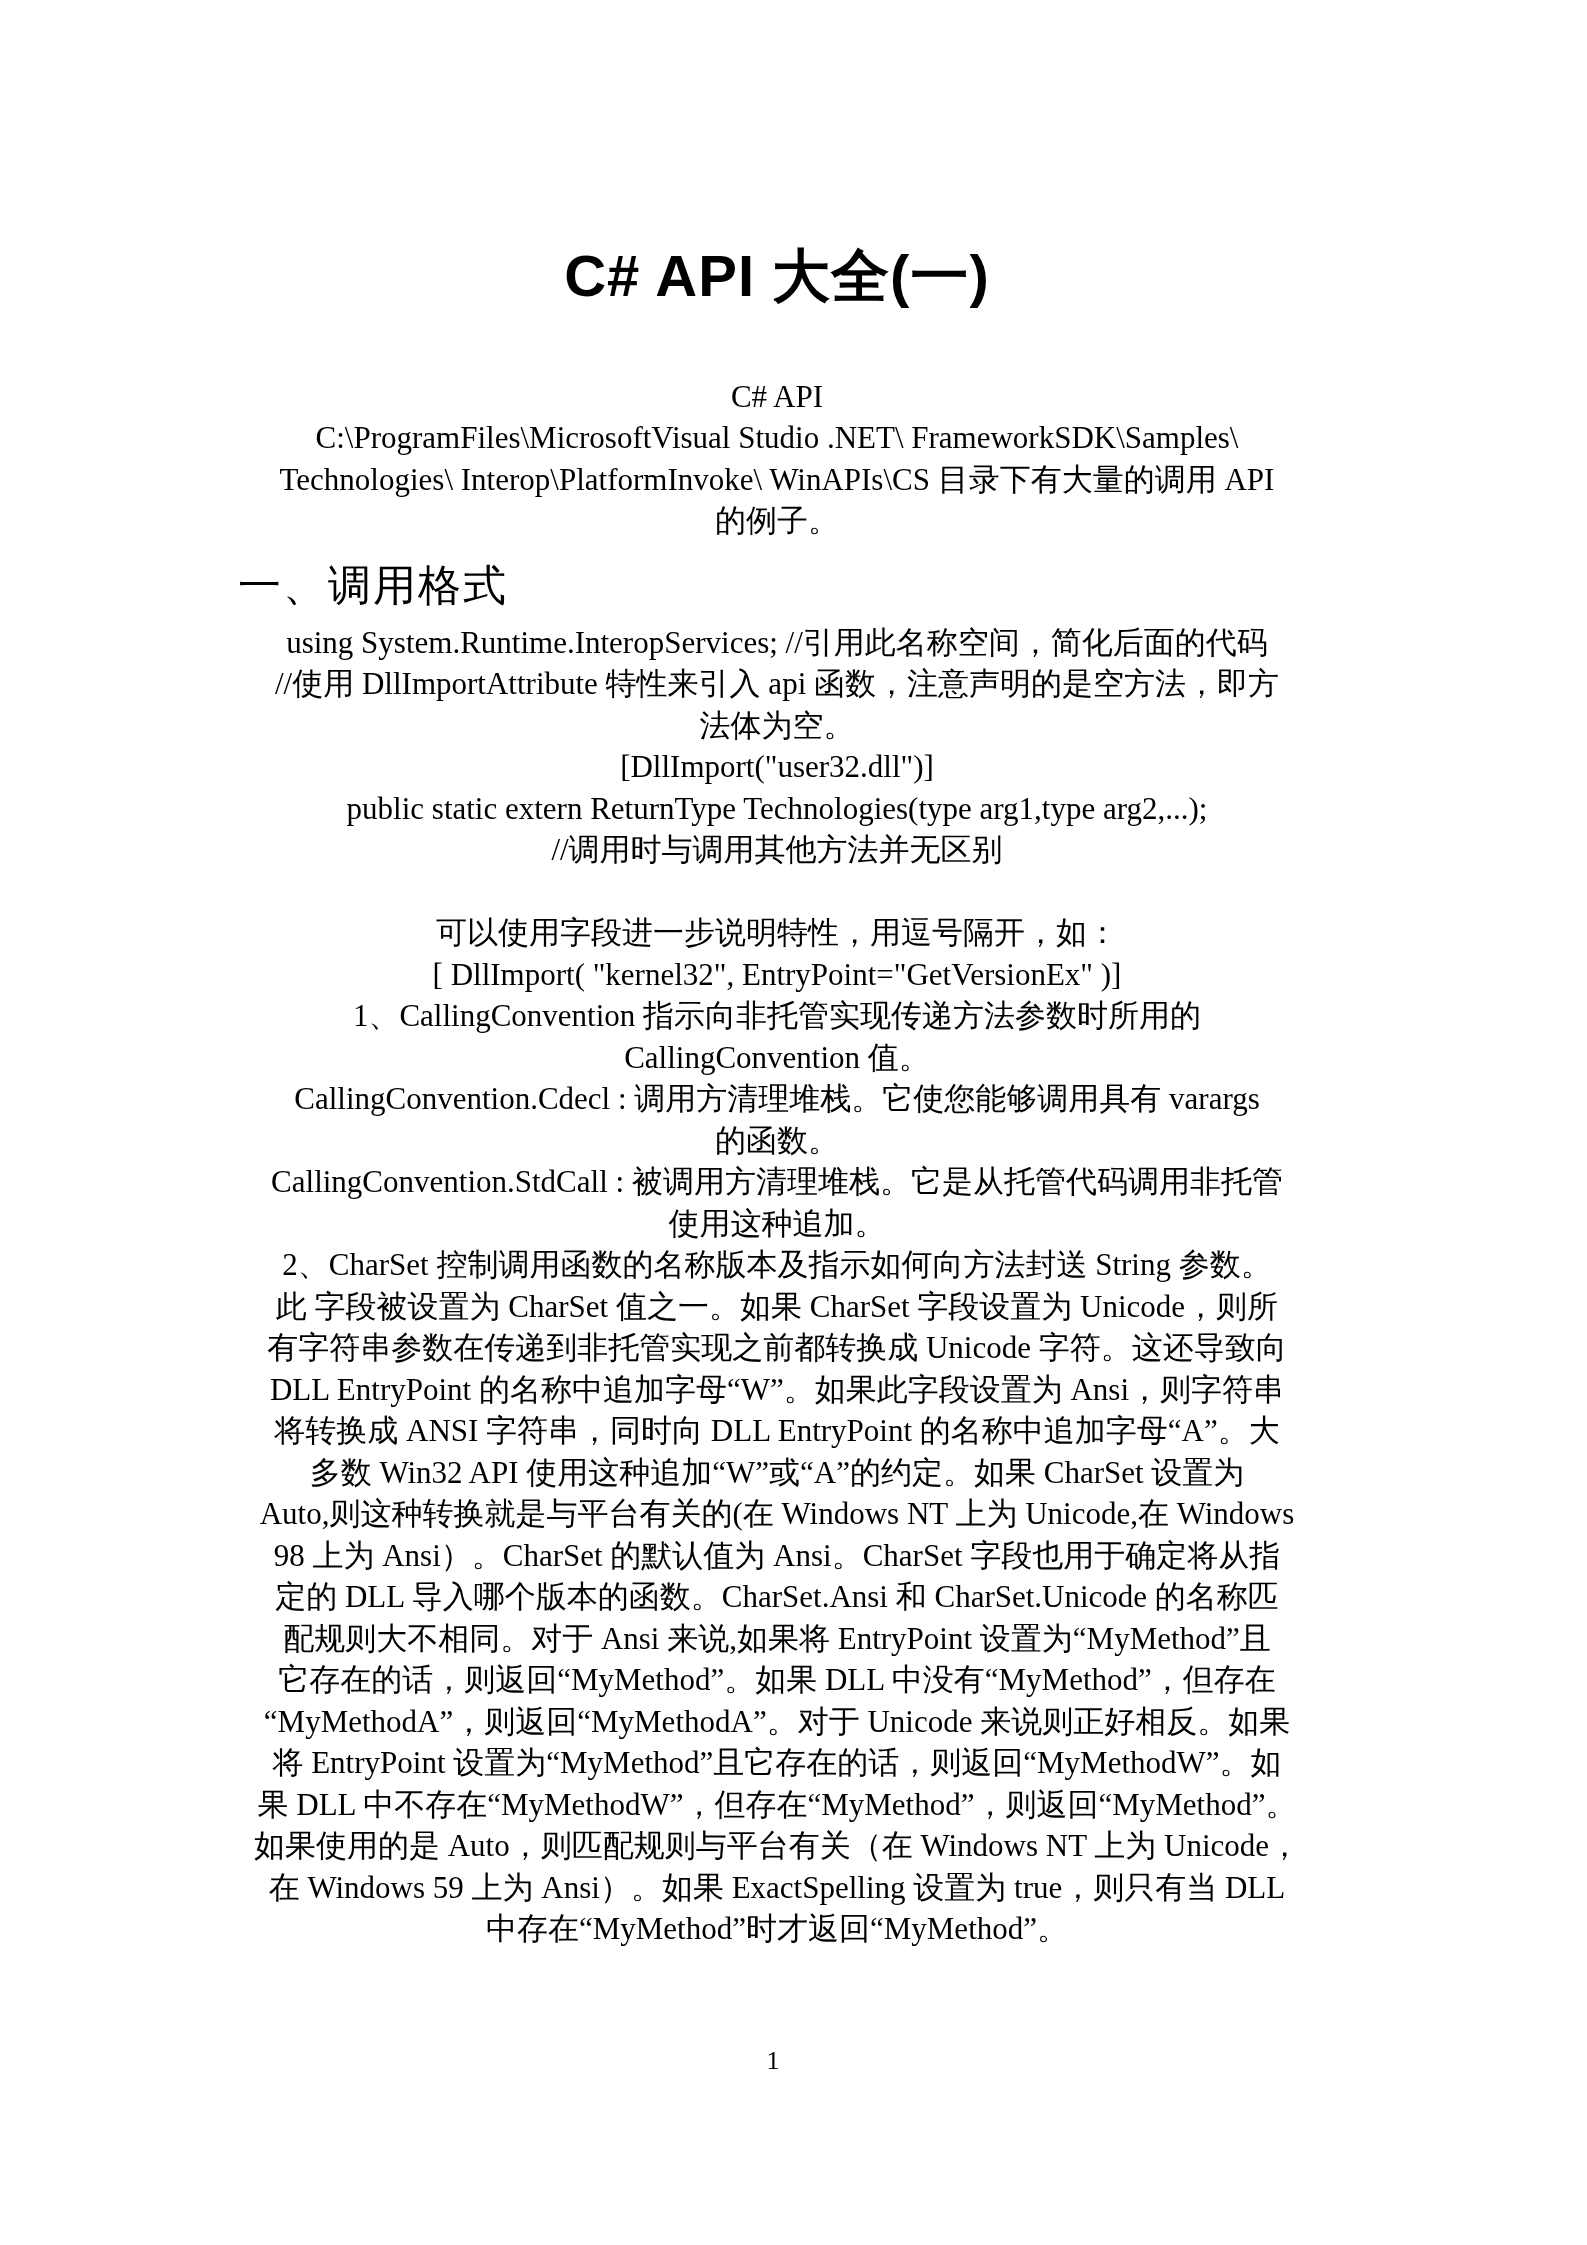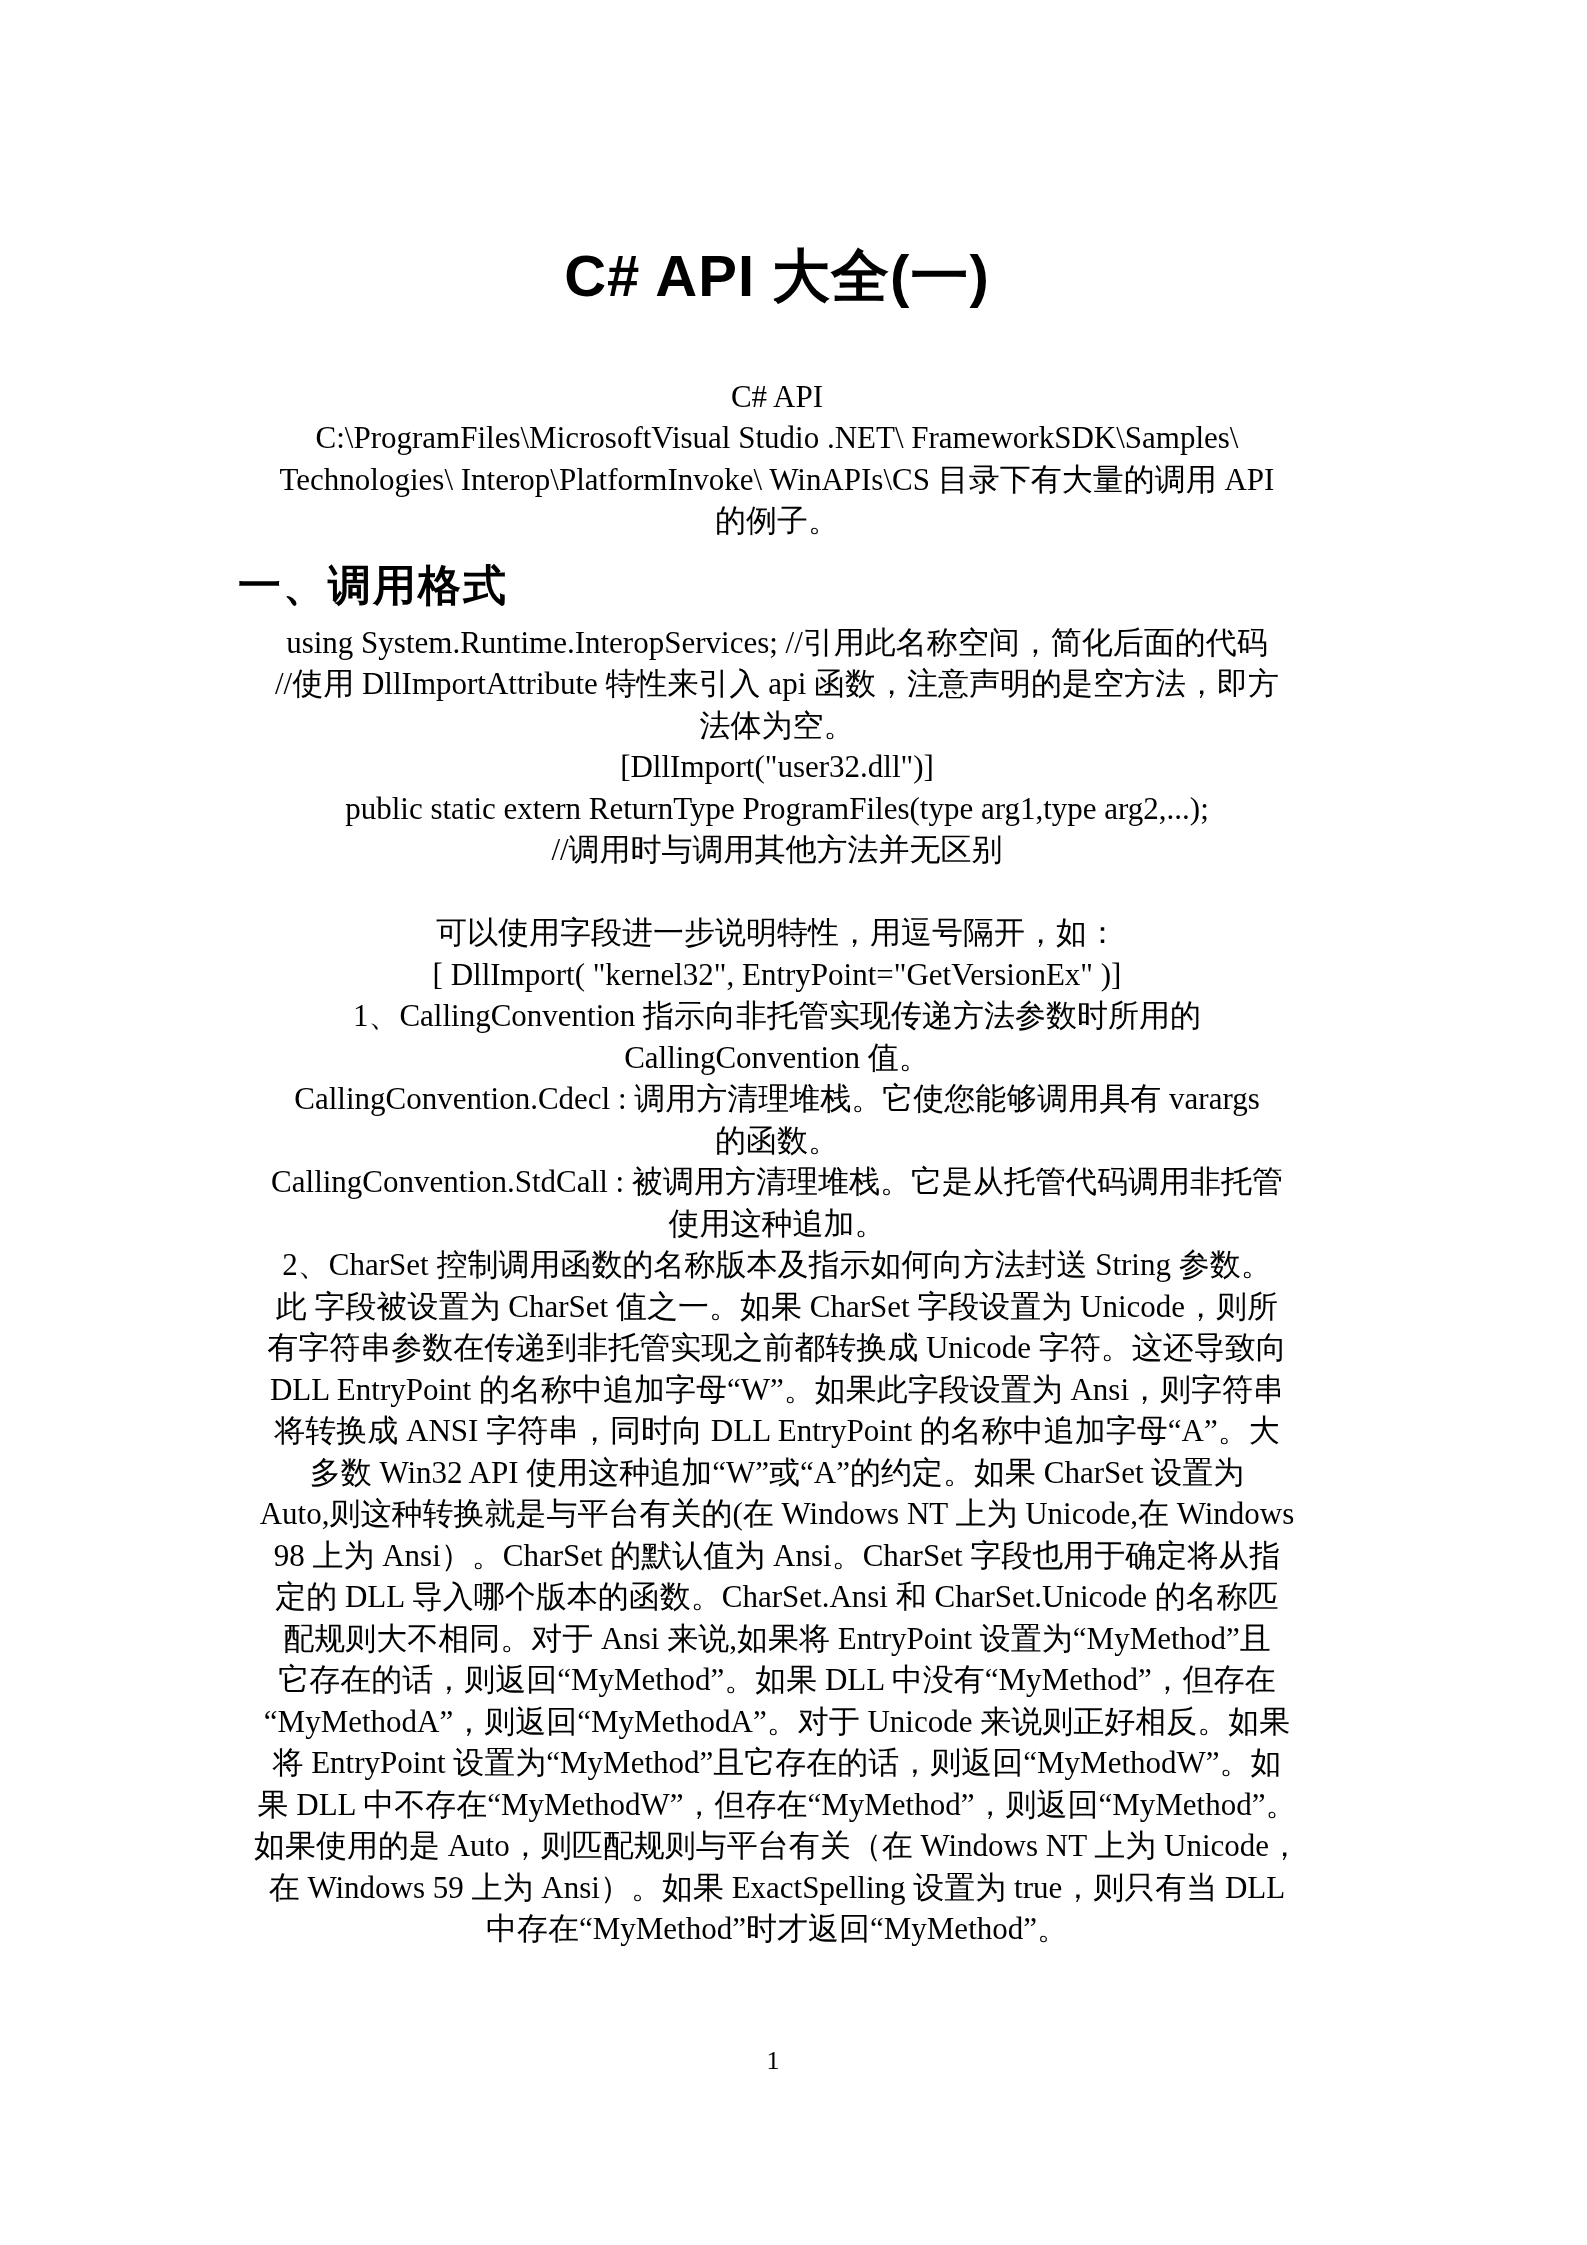--- a/index.html
+++ b/index.html
@@ -40,21 +40,21 @@
     line-height: 41.5px;
     white-space: pre-wrap;
     word-break: break-all;
   }
   .doc-line.blank {
     min-height: 41.5px;
   }
   .section-heading {
     margin: 16px 0 10px 0;
     font-family: "Liberation Sans", "DejaVu Sans", sans-serif;
-    font-weight: 700;
+    font-weight: 400;
     font-size: 43px;
     line-height: 54px;
     letter-spacing: 2px;
   }
   .page-number {
     position: absolute;
     left: 0;
     right: 0;
     top: 2046px;
     text-align: center;
@@ -77,21 +77,21 @@
         <div class="doc-line">的例子。</div>
       </div>
 
     <h2 class="section-heading">一、调用格式</h2>
 
     <div class="text-block body-block">
         <div class="doc-line">using System.Runtime.InteropServices; //引用此名称空间，简化后面的代码</div>
         <div class="doc-line">//使用 DllImportAttribute 特性来引入 api 函数，注意声明的是空方法，即方</div>
         <div class="doc-line">法体为空。</div>
         <div class="doc-line">[DllImport("user32.dll")]</div>
-        <div class="doc-line">public static extern ReturnType ProgramFiles(type arg1,type arg2,...);</div>
+        <div class="doc-line">public static extern ReturnType Technologies(type arg1,type arg2,...);</div>
         <div class="doc-line">//调用时与调用其他方法并无区别</div>
         <div class="doc-line blank"></div>
         <div class="doc-line">可以使用字段进一步说明特性，用逗号隔开，如：</div>
         <div class="doc-line">[ DllImport( "kernel32", EntryPoint="GetVersionEx" )]</div>
         <div class="doc-line">1、CallingConvention 指示向非托管实现传递方法参数时所用的</div>
         <div class="doc-line">CallingConvention 值。</div>
         <div class="doc-line">CallingConvention.Cdecl : 调用方清理堆栈。它使您能够调用具有 varargs</div>
         <div class="doc-line">的函数。</div>
         <div class="doc-line">CallingConvention.StdCall : 被调用方清理堆栈。它是从托管代码调用非托管</div>
         <div class="doc-line">使用这种追加。</div>

